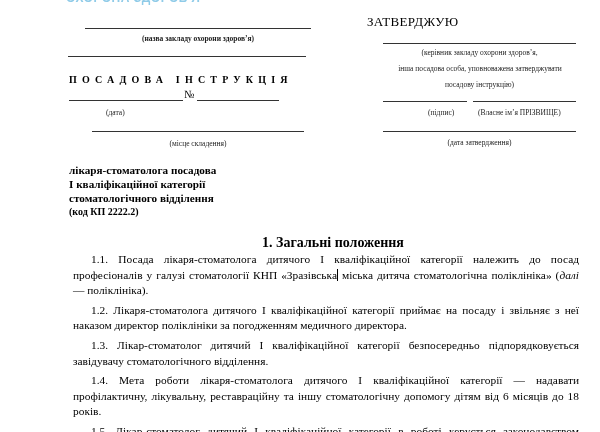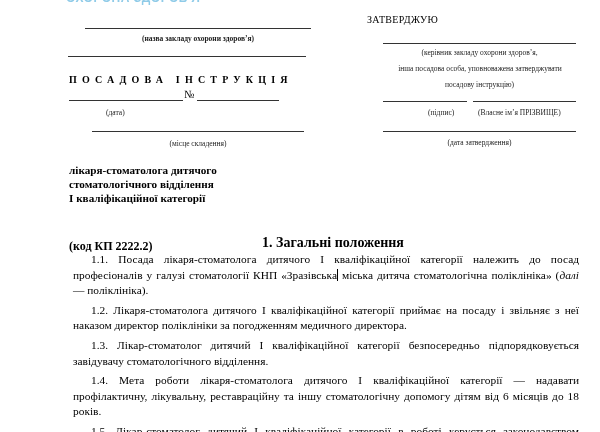--- a/index.html
+++ b/index.html
@@ -39,21 +39,21 @@
     .caption {
       position: absolute;
       font-size: 7.5px;
       color: #222;
       white-space: nowrap;
       text-align: center;
     }
     .approve {
       position: absolute;
       left: 367px; top: 14px;
-      font-size: 10px;
+      font-size: 13px;
       letter-spacing: 0.3px;
     }
     .doc-title {
       position: absolute;
       left: 69px; top: 74px;
       font-size: 10px;
       font-weight: bold;
       letter-spacing: 5.2px;
       white-space: nowrap;
     }
@@ -64,22 +64,21 @@
     }
     .position-block {
       position: absolute;
       left: 69px; top: 163px;
       font-size: 11.2px;
       font-weight: bold;
       line-height: 14px;
       white-space: nowrap;
     }
     .position-block .code {
-      font-size: 12px;
-      margin-top: 34px;
+      font-size: 10px;
     }
     .section-title {
       position: absolute;
       left: 0; width: 600px;
       top: 235px;
       text-align: center;
       font-size: 14px;
       font-weight: bold;
       padding-left: 66px;
       box-sizing: border-box;
@@ -134,23 +133,23 @@
 
   <div class="line" style="left:383px; top:101px; width:84px;"></div>
   <div class="line" style="left:473px; top:101px; width:103px;"></div>
   <div class="caption" style="left:428px; top:108px;">(підпис)</div>
   <div class="caption" style="left:478px; top:108px;">(Власне ім’я ПРІЗВИЩЕ)</div>
 
   <div class="line" style="left:383px; top:131px; width:193px;"></div>
   <div class="caption" style="left:383px; width:193px; top:138px;">(дата затвердження)</div>
 
   <div class="position-block">
-    <div>лікаря-стоматолога дитячого</div>
+    <div>лікаря-стоматолога посадова</div>
+    <div>І кваліфікаційної категорії</div>
     <div>стоматологічного відділення</div>
-    <div>І кваліфікаційної категорії</div>
     <div class="code">(код КП 2222.2)</div>
   </div>
 
   <div class="section-title">1. Загальні положення</div>
 
   <div class="body-text">
     <p><span>1.1. Посада лікаря-стоматолога дитячого І кваліфікаційної категорії належить до посад професіоналів у галузі стоматології КНП «Зразівська</span><span class="cursor"></span><span> міська дитяча стоматологічна поліклініка» (</span><i>далі</i><span> — поліклініка).</span></p>
     <p>1.2. Лікаря-стоматолога дитячого І кваліфікаційної категорії приймає на посаду і звільняє з неї наказом директор поліклініки за погодженням медичного директора.</p>
     <p>1.3. Лікар-стоматолог дитячий І кваліфікаційної категорії безпосередньо підпорядковується завідувачу стоматологічного відділення.</p>
     <p>1.4. Мета роботи лікаря-стоматолога дитячого І кваліфікаційної категорії — надавати профілактичну, лікувальну, реставраційну та іншу стоматологічну допомогу дітям від 6 місяців до 18 років.</p>

